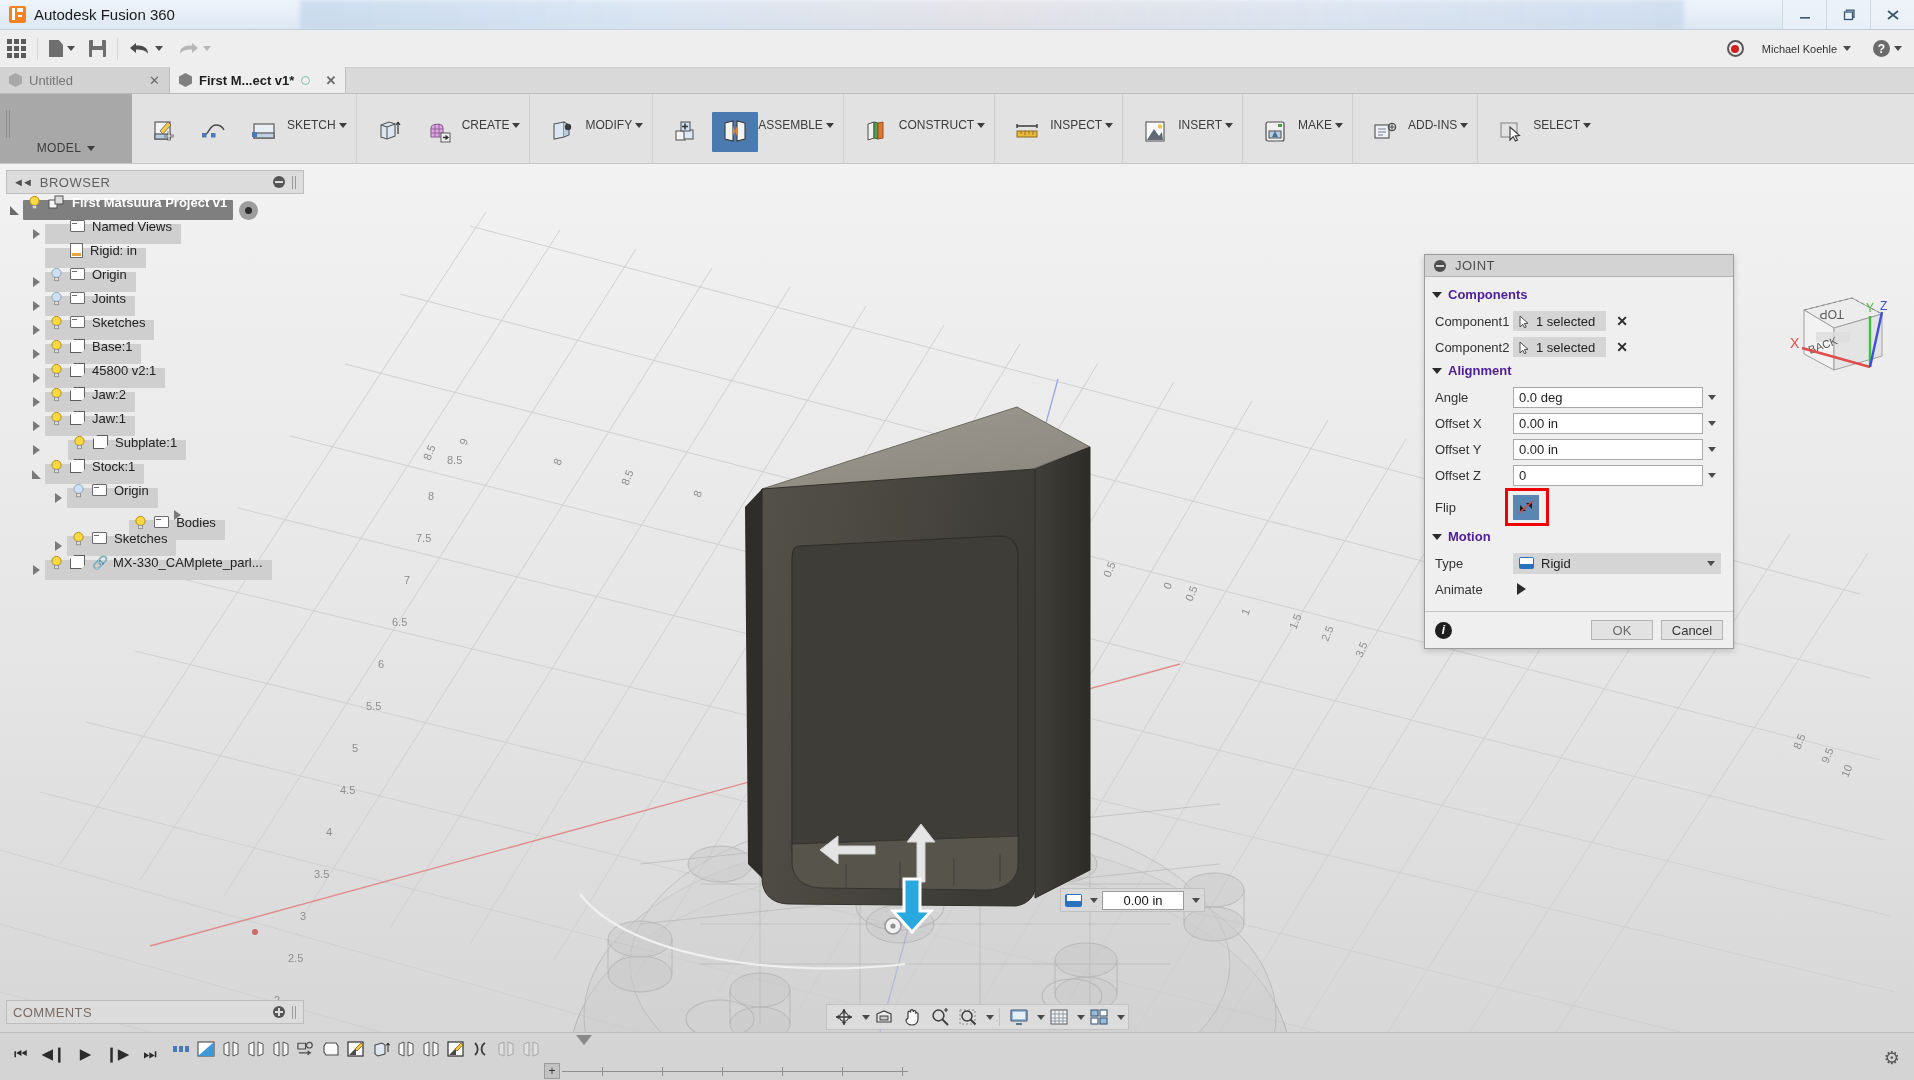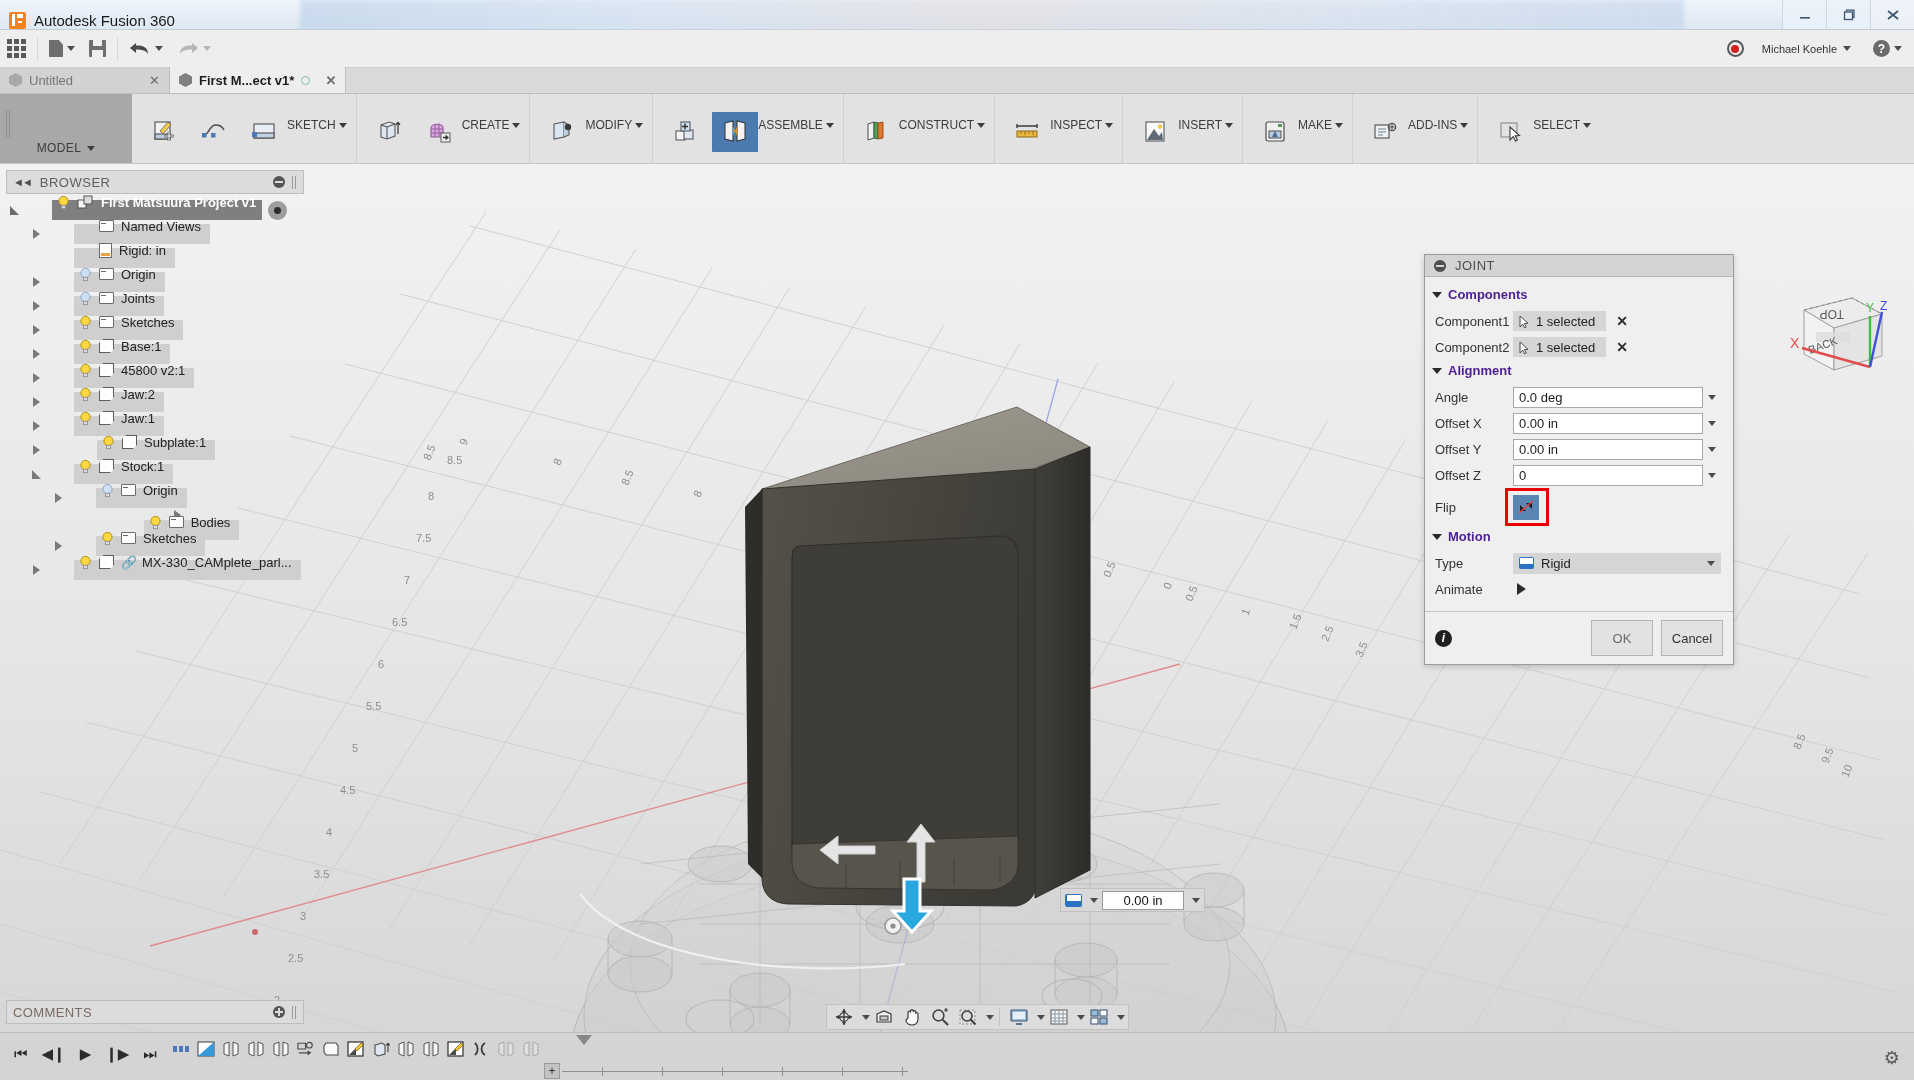--- a/index.html
+++ b/index.html
@@ -11,21 +11,21 @@
     color: #222;
     background: #e8e8e8;
   }
   .app { position: relative; width: 1914px; height: 1080px; }
 
   
   .titlebar {
     position: absolute; top: 0; left: 0; width: 1914px; height: 30px;
     background: linear-gradient(to bottom, #eef4fb, #dee8f3);
     border-bottom: 1px solid #c3cdd8;
-    display: flex; align-items: flex-end;
+    display: flex; align-items: center;
   }
   .titlebar-blurbg {
     position: absolute; top: 0; left: 300px; right: 230px; height: 30px;
     background: linear-gradient(to right,
       rgba(180,205,230,.55), rgba(205,220,238,.5), rgba(225,215,215,.5),
       rgba(210,220,235,.55), rgba(185,205,230,.5));
     filter: blur(2px);
   }
   .fusion-logo {
     width: 17px; height: 17px; margin-left: 9px; margin-right: 8px;
@@ -175,21 +175,21 @@
     width: 17px; display: flex; align-items: center; justify-content: center;
     color: #565656; font-size: 10px; flex: none;
   }
   .exp-closed { width:0;height:0;border-top:5px solid transparent;border-bottom:5px solid transparent;border-left:7px solid #7a7a7a; }
   .exp-open {
     width: 0; height: 0;
     border-bottom: 9px solid #7a7a7a; border-right: 9px solid transparent;
   }
   .node-body {
     display: flex; align-items: center; gap: 7px; height: 20px; padding: 0 9px 16px 5px;
-    background: #cfcfcf; border-radius: 1px; margin-left: 29px;
+    background: #cfcfcf; border-radius: 1px;
   }
   .node.root .node-body { background: #7f7f7f; color: #fff; font-weight: bold; padding-right: 6px; }
   .bulb { width: 13px; height: 15px; flex: none; }
   .folder {
     width: 15px; height: 12px; flex: none; border: 1.3px solid #6a6a6a;
     border-radius: 1px; position: relative; background: #fff;
   }
   .folder::before {
     content:""; position:absolute; left:1px; top:2px; width:5px; height:1.3px; background:#6a6a6a;
   }
@@ -295,21 +295,21 @@
   .dlg-footer {
     border-top: 1px solid #c4c4c4; margin-top: 9px; padding: 8px 10px;
     display: flex; align-items: center;
   }
   .info-ic {
     width: 17px; height: 17px; border-radius: 50%; background: #1f1f1f;
     color: #fff; font-size: 12px; font-weight: bold; font-style: italic;
     display: flex; align-items: center; justify-content: center;
   }
   .dlg-btn {
-    margin-left: 8px; min-width: 62px; height: 36px; background: #e2e2e2;
+    margin-left: 8px; min-width: 62px; height: 20px; background: #e2e2e2;
     border: 1px solid #b4b4b4; display: flex; align-items: center; justify-content: center;
     color: #333;
   }
   .dlg-btn.ok { color: #6a6a6a; }
   .footer-spacer { flex: 1; }
 
   
   .canvas-field {
     position: absolute; left: 1060px; top: 724px; height: 24px;
     background: #d9d9d9; border: 1px solid #c0c0c0;

